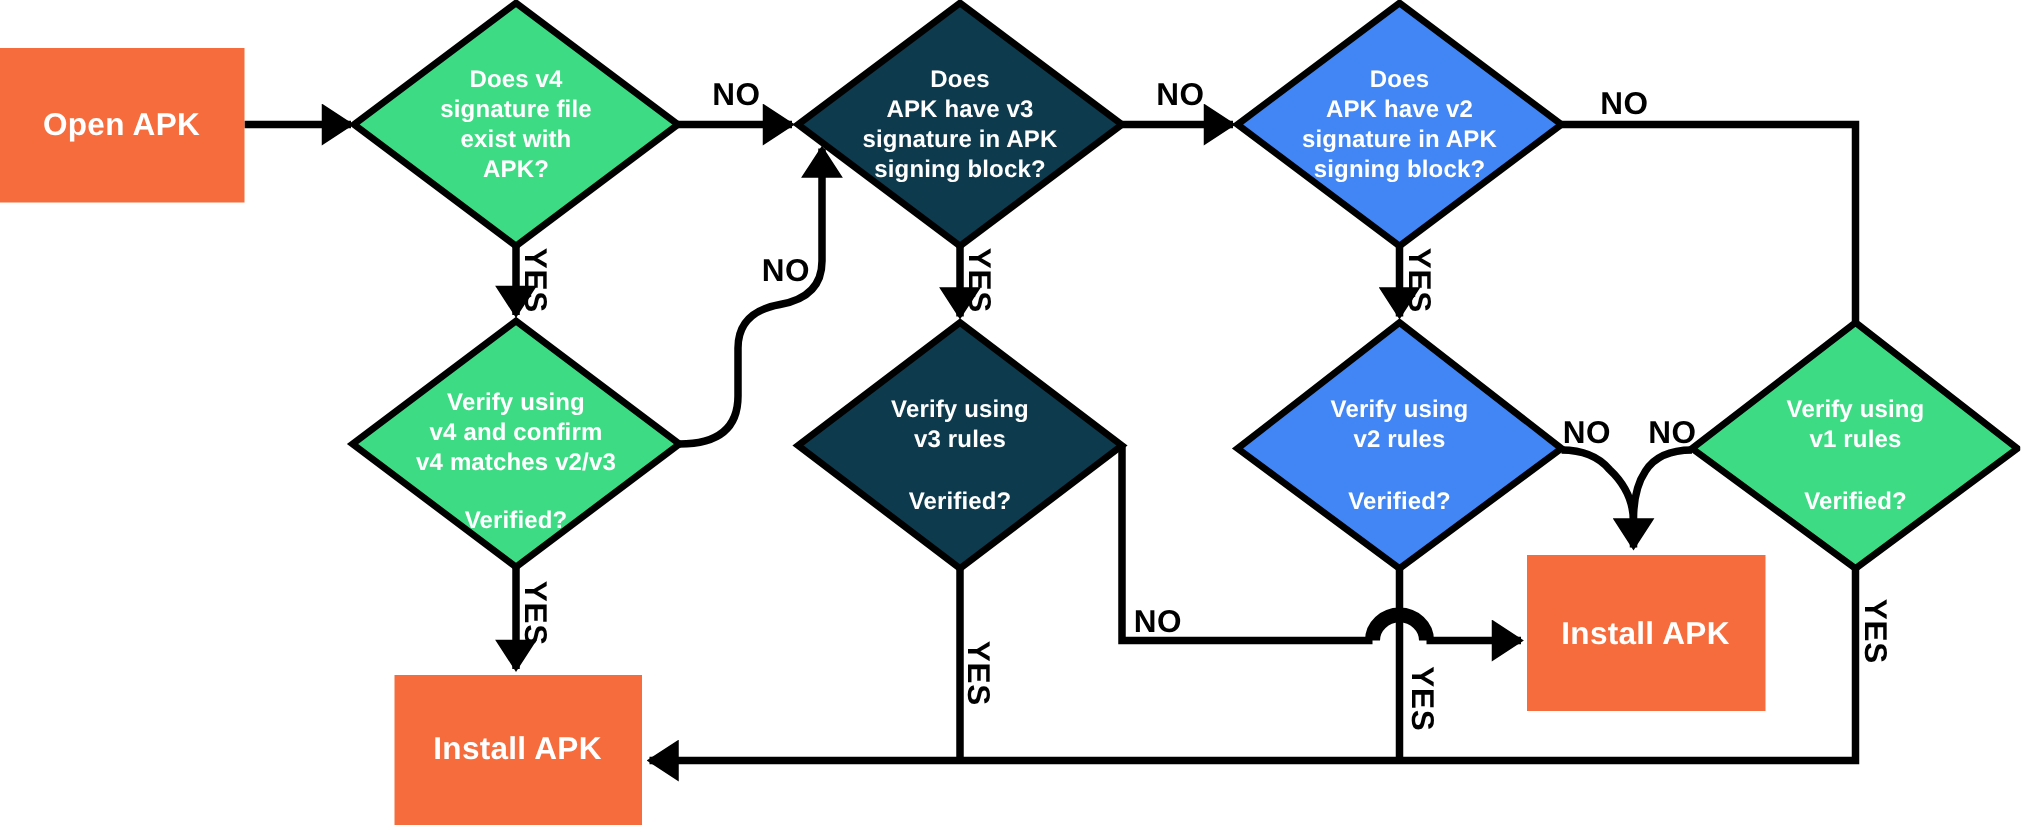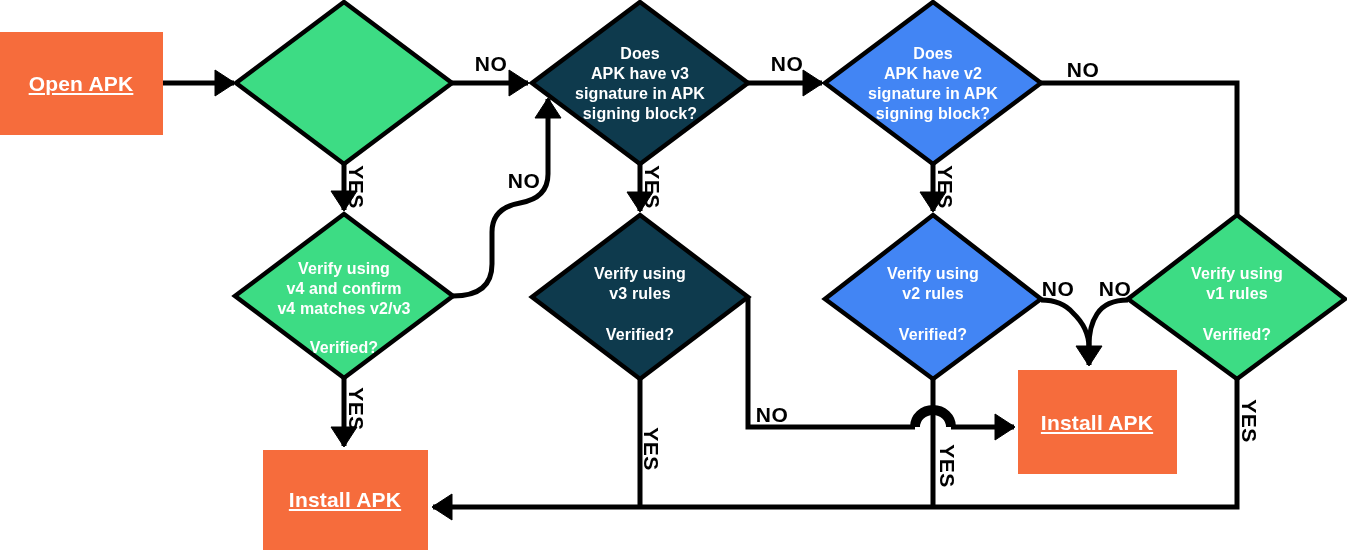--- a/index.html
+++ b/index.html
@@ -5,21 +5,21 @@
   html,body{margin:0;padding:0;background:#fff;}
   .stage{
     position:relative;width:1347px;height:552px;background:#fff;overflow:hidden;
     font-family:"Liberation Sans","DejaVu Sans",sans-serif;
   }
   .stage svg{position:absolute;left:0;top:0;}
   .shape-label{
     position:absolute;transform:translate(-50%,-50%);
     color:#fff;font-weight:700;text-align:center;white-space:pre-line;
   }
-  .box-label{font-size:21px;letter-spacing:.2px;text-decoration:underline;}
+  .box-label{font-size:21px;letter-spacing:.2px;}
   .diamond-label{font-size:16px;line-height:20px;letter-spacing:.1px;width:200px;}
   .edge-label{
     position:absolute;transform:translate(-50%,-50%);
     color:#000;font-weight:800;font-size:21px;letter-spacing:.5px;white-space:nowrap;
   }
   .edge-label.rot{transform:translate(-50%,-50%) rotate(90deg);}
   path,polygon.diamond{stroke:#000;}
 </style>
 </head>
 <body>
@@ -67,20 +67,24 @@
       <rect x="0" y="32" width="163" height="103" fill="#f66c3c"></rect>
       <rect x="263" y="450" width="165" height="100" fill="#f66c3c"></rect>
       <rect x="1018" y="370" width="159" height="104" fill="#f66c3c"></rect>
     </g>
   </svg>
 
   <div class="shape-label box-label" style="left:81px;top:84px;">Open APK</div>
   <div class="shape-label box-label" style="left:345px;top:500px;">Install APK</div>
   <div class="shape-label box-label" style="left:1097px;top:423px;">Install APK</div>
 
+  <div class="shape-label diamond-label" style="left:344px;top:84px;">Does v4
+signature file
+exist with
+APK?</div>
   <div class="shape-label diamond-label" style="left:640px;top:84px;">Does
 APK have v3
 signature in APK
 signing block?</div>
   <div class="shape-label diamond-label" style="left:933px;top:84px;">Does
 APK have v2
 signature in APK
 signing block?</div>
 
   <div class="shape-label diamond-label" style="left:344px;top:289px;">Verify using

